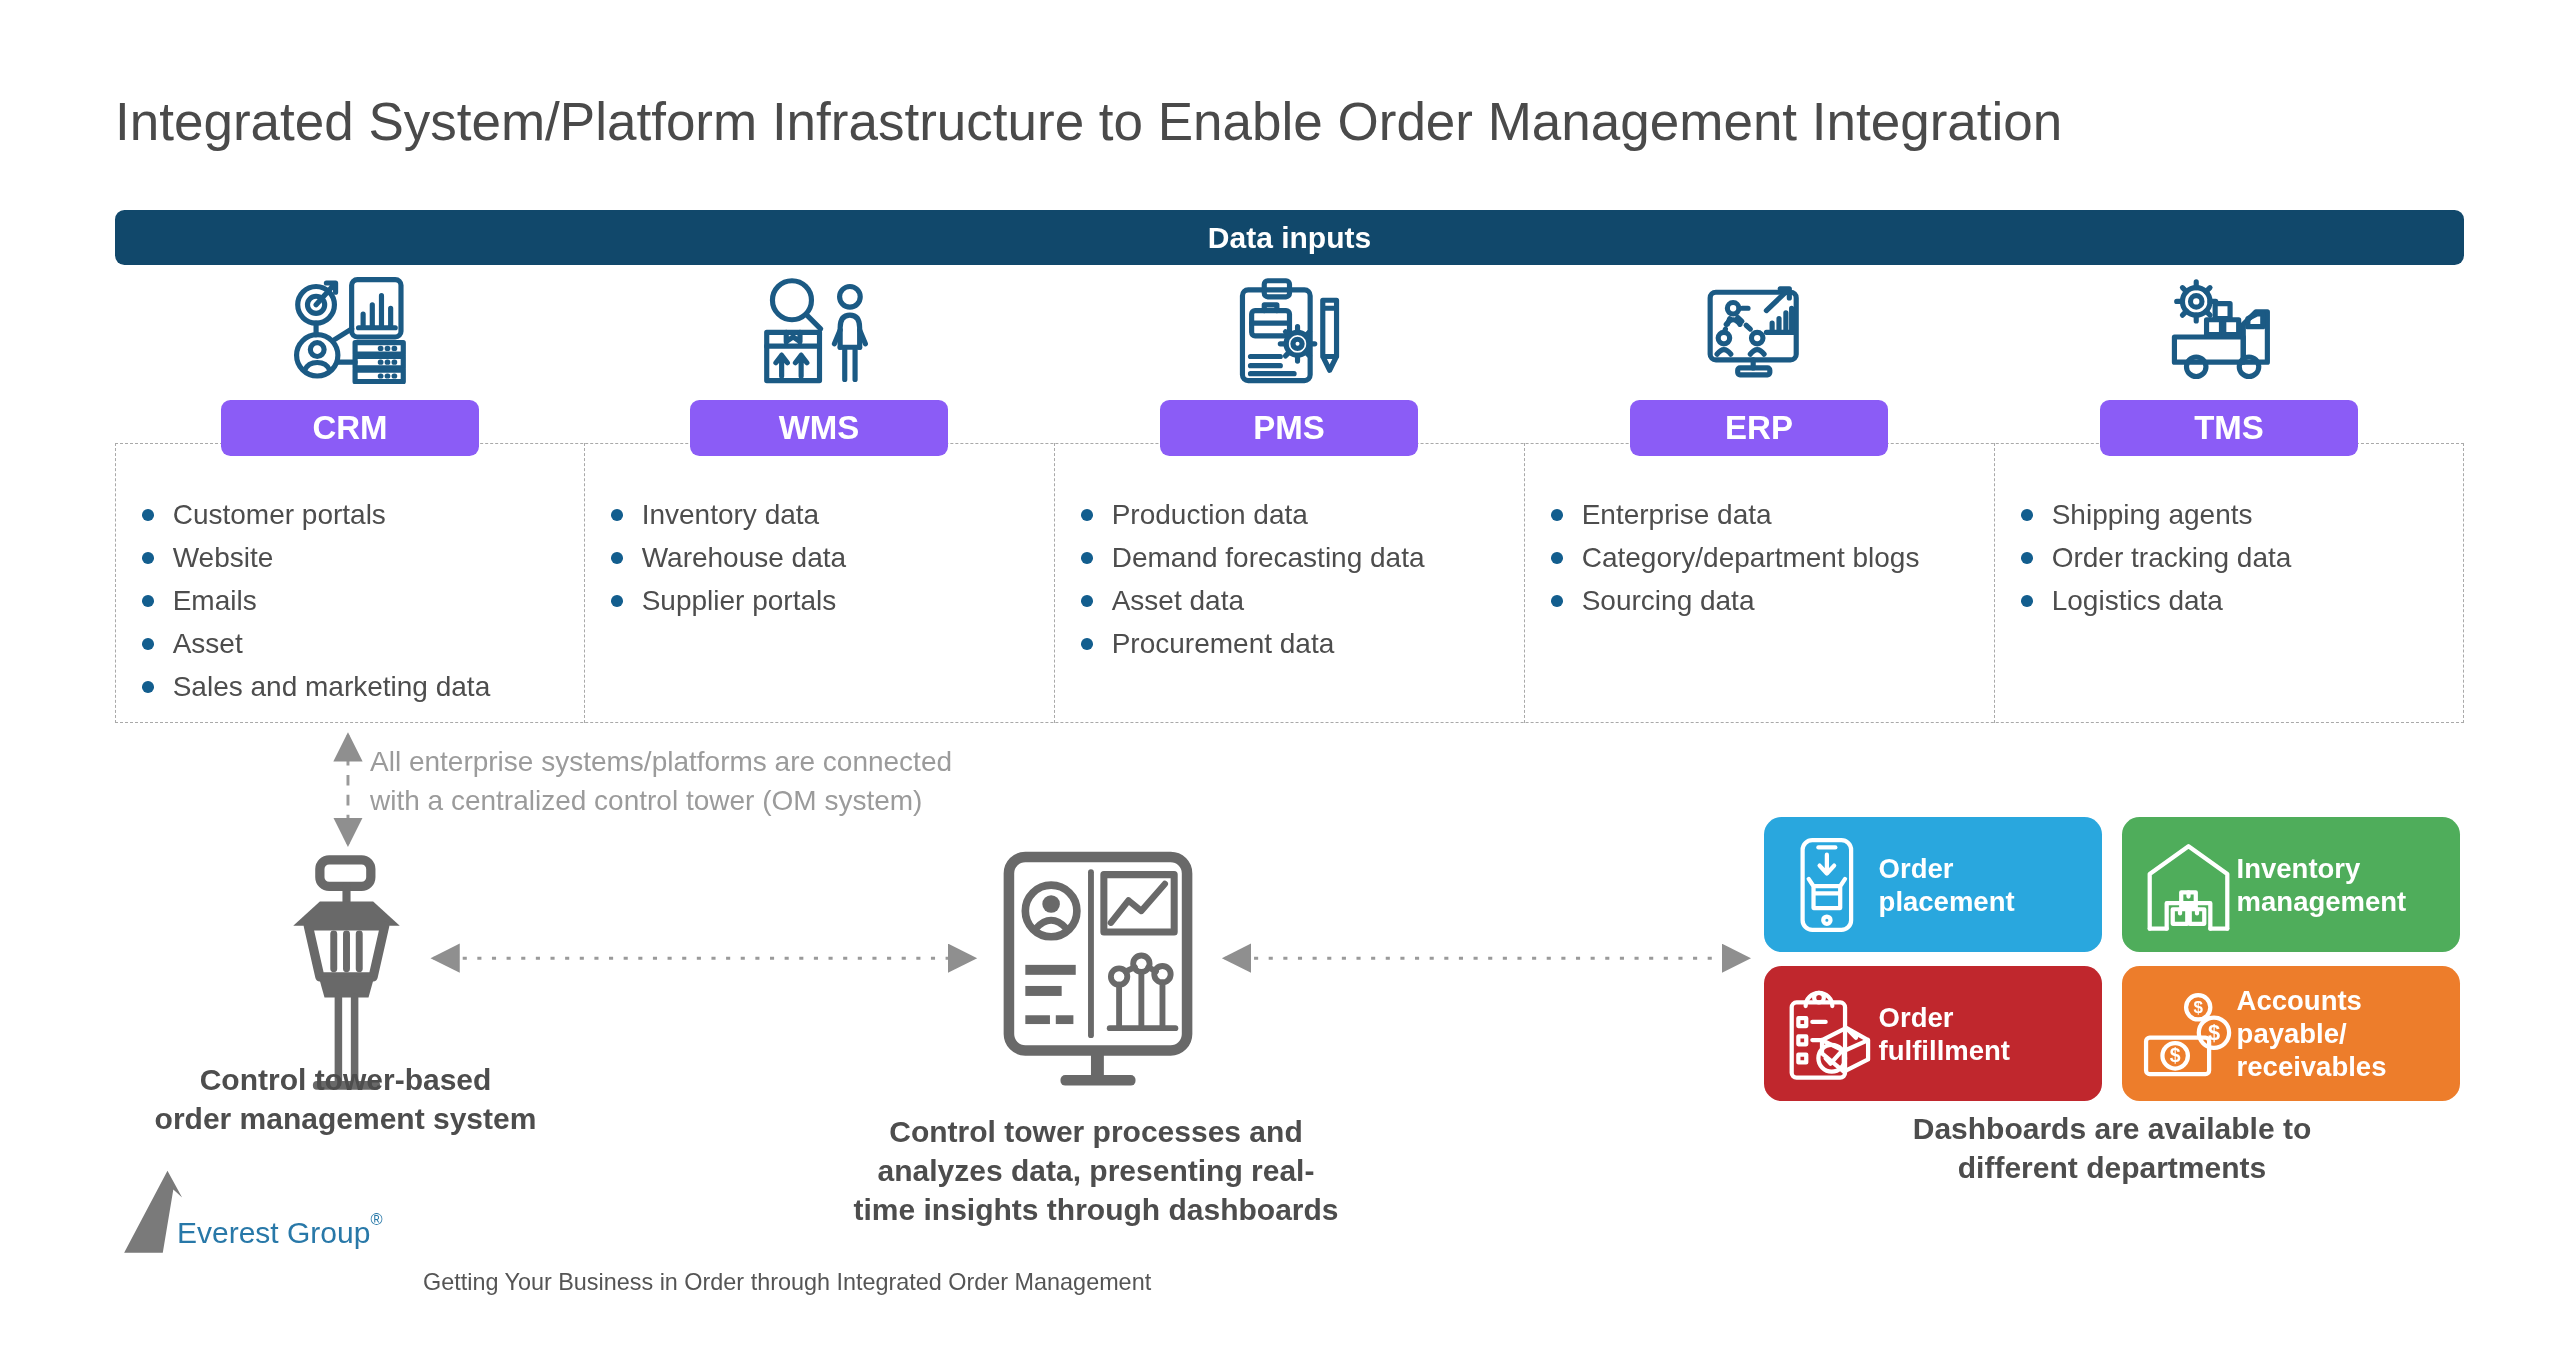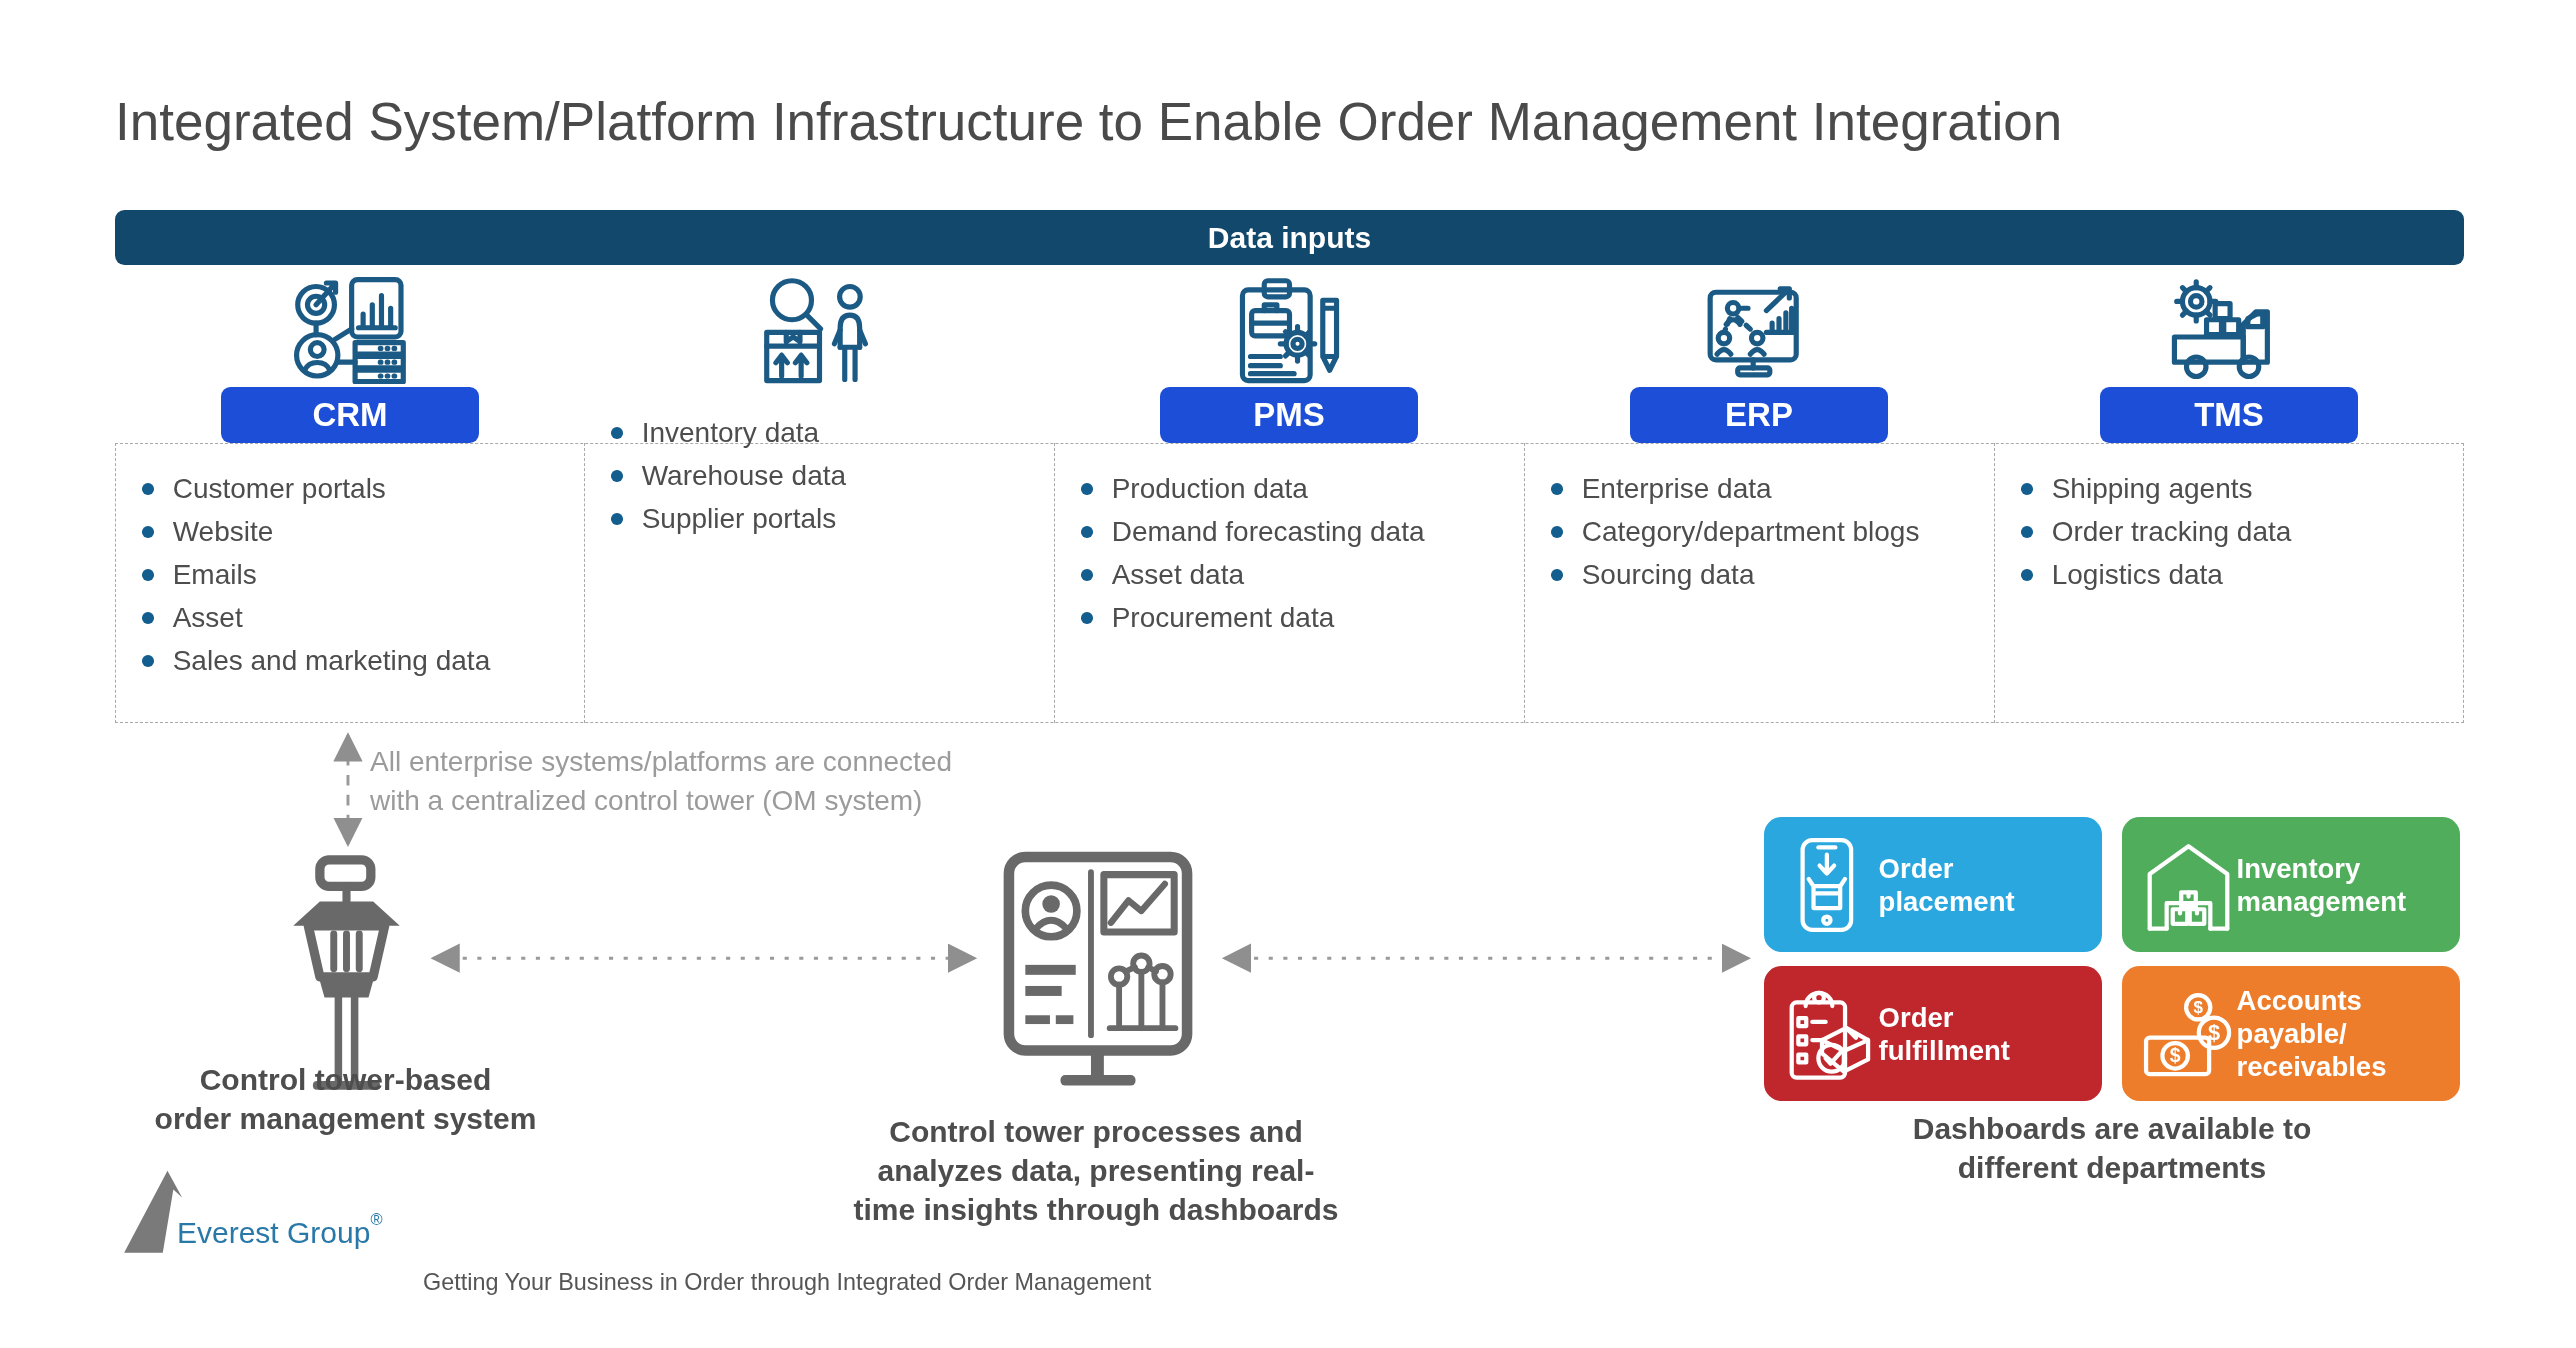--- a/index.html
+++ b/index.html
@@ -11,21 +11,21 @@
   .banner{position:absolute;left:115px;top:210px;width:2349px;height:55px;border-radius:9.4px;
           background:#11486b;display:flex;align-items:center;justify-content:center;
           color:#fff;font-weight:bold;font-size:30px;}
 
   .listbox{position:absolute;left:115px;top:443px;width:2349px;height:280px;
            border:1.8px dashed #a9a9a9;box-sizing:border-box;}
   .divider{position:absolute;top:443px;height:280px;width:0;border-left:1.8px dashed #a9a9a9;}
 
   .col{position:absolute;top:275px;width:470px;}
   .icon-wrap{height:112px;display:flex;align-items:flex-end;justify-content:center;padding-bottom:3.5px;box-sizing:border-box;}
-  .plate{width:258px;height:56px;margin:0 auto;border-radius:9.4px;background:#1d4ed8;
+  .plate{width:258px;height:56px;margin:13px auto;border-radius:9.4px;background:#8b5cf6;
          display:flex;align-items:center;justify-content:center;color:#fff;font-weight:bold;
          font-size:33px;position:relative;z-index:2;}
   .col ul{margin:0;padding:24.6px 4.7px 0 27px;list-style:none;}
   .col li{display:flex;align-items:center;height:43px;}
   .bullet{width:11.7px;height:11.7px;border-radius:50%;background:#135e8e;margin-right:19px;flex:none;}
   .li-text{font-size:28px;color:#4d4d4d;white-space:nowrap;}
 
   .ink{fill:none;stroke:#1b5a84;stroke-width:9;stroke-linejoin:round;stroke-linecap:round;}
   .gray{fill:none;stroke:#696969;stroke-linejoin:round;stroke-linecap:round;}
   .gray-fill{fill:#696969;stroke:none;}
@@ -128,20 +128,23 @@
         <path class="ink" d="M88 70 L112 94" stroke-width="14"></path>
         <rect class="ink" x="18" y="100" width="92" height="84"></rect>
         <path class="ink" d="M18 124 H110 M52 100 V116 L64 108 L76 116 V100"></path>
         <path class="ink" d="M44 176 V140 M44 140 l-10 13 M44 140 l10 13"></path>
         <path class="ink" d="M78 176 V140 M78 140 l-10 13 M78 140 l10 13"></path>
         <circle class="ink" cx="163" cy="38" r="18"></circle>
         <path class="ink" d="M146 126 V92 Q146 70 163 70 Q180 70 180 92 V126"></path>
         <path class="ink" d="M146 96 L136 120 M180 96 L190 120"></path>
         <path class="ink" d="M154 126 V182 M172 126 V182 M146 126 H180"></path>
       </svg>
+    </div>
+    <div class="plate">
+      <span>WMS</span>
     </div>
     <ul>
         <li>
           <span class="bullet" style="background: rgb(19, 94, 142);"></span>
           <span class="li-text">Inventory data</span>
         </li>
         <li>
           <span class="bullet" style="background: rgb(19, 94, 142);"></span>
           <span class="li-text">Warehouse data</span>
         </li>

